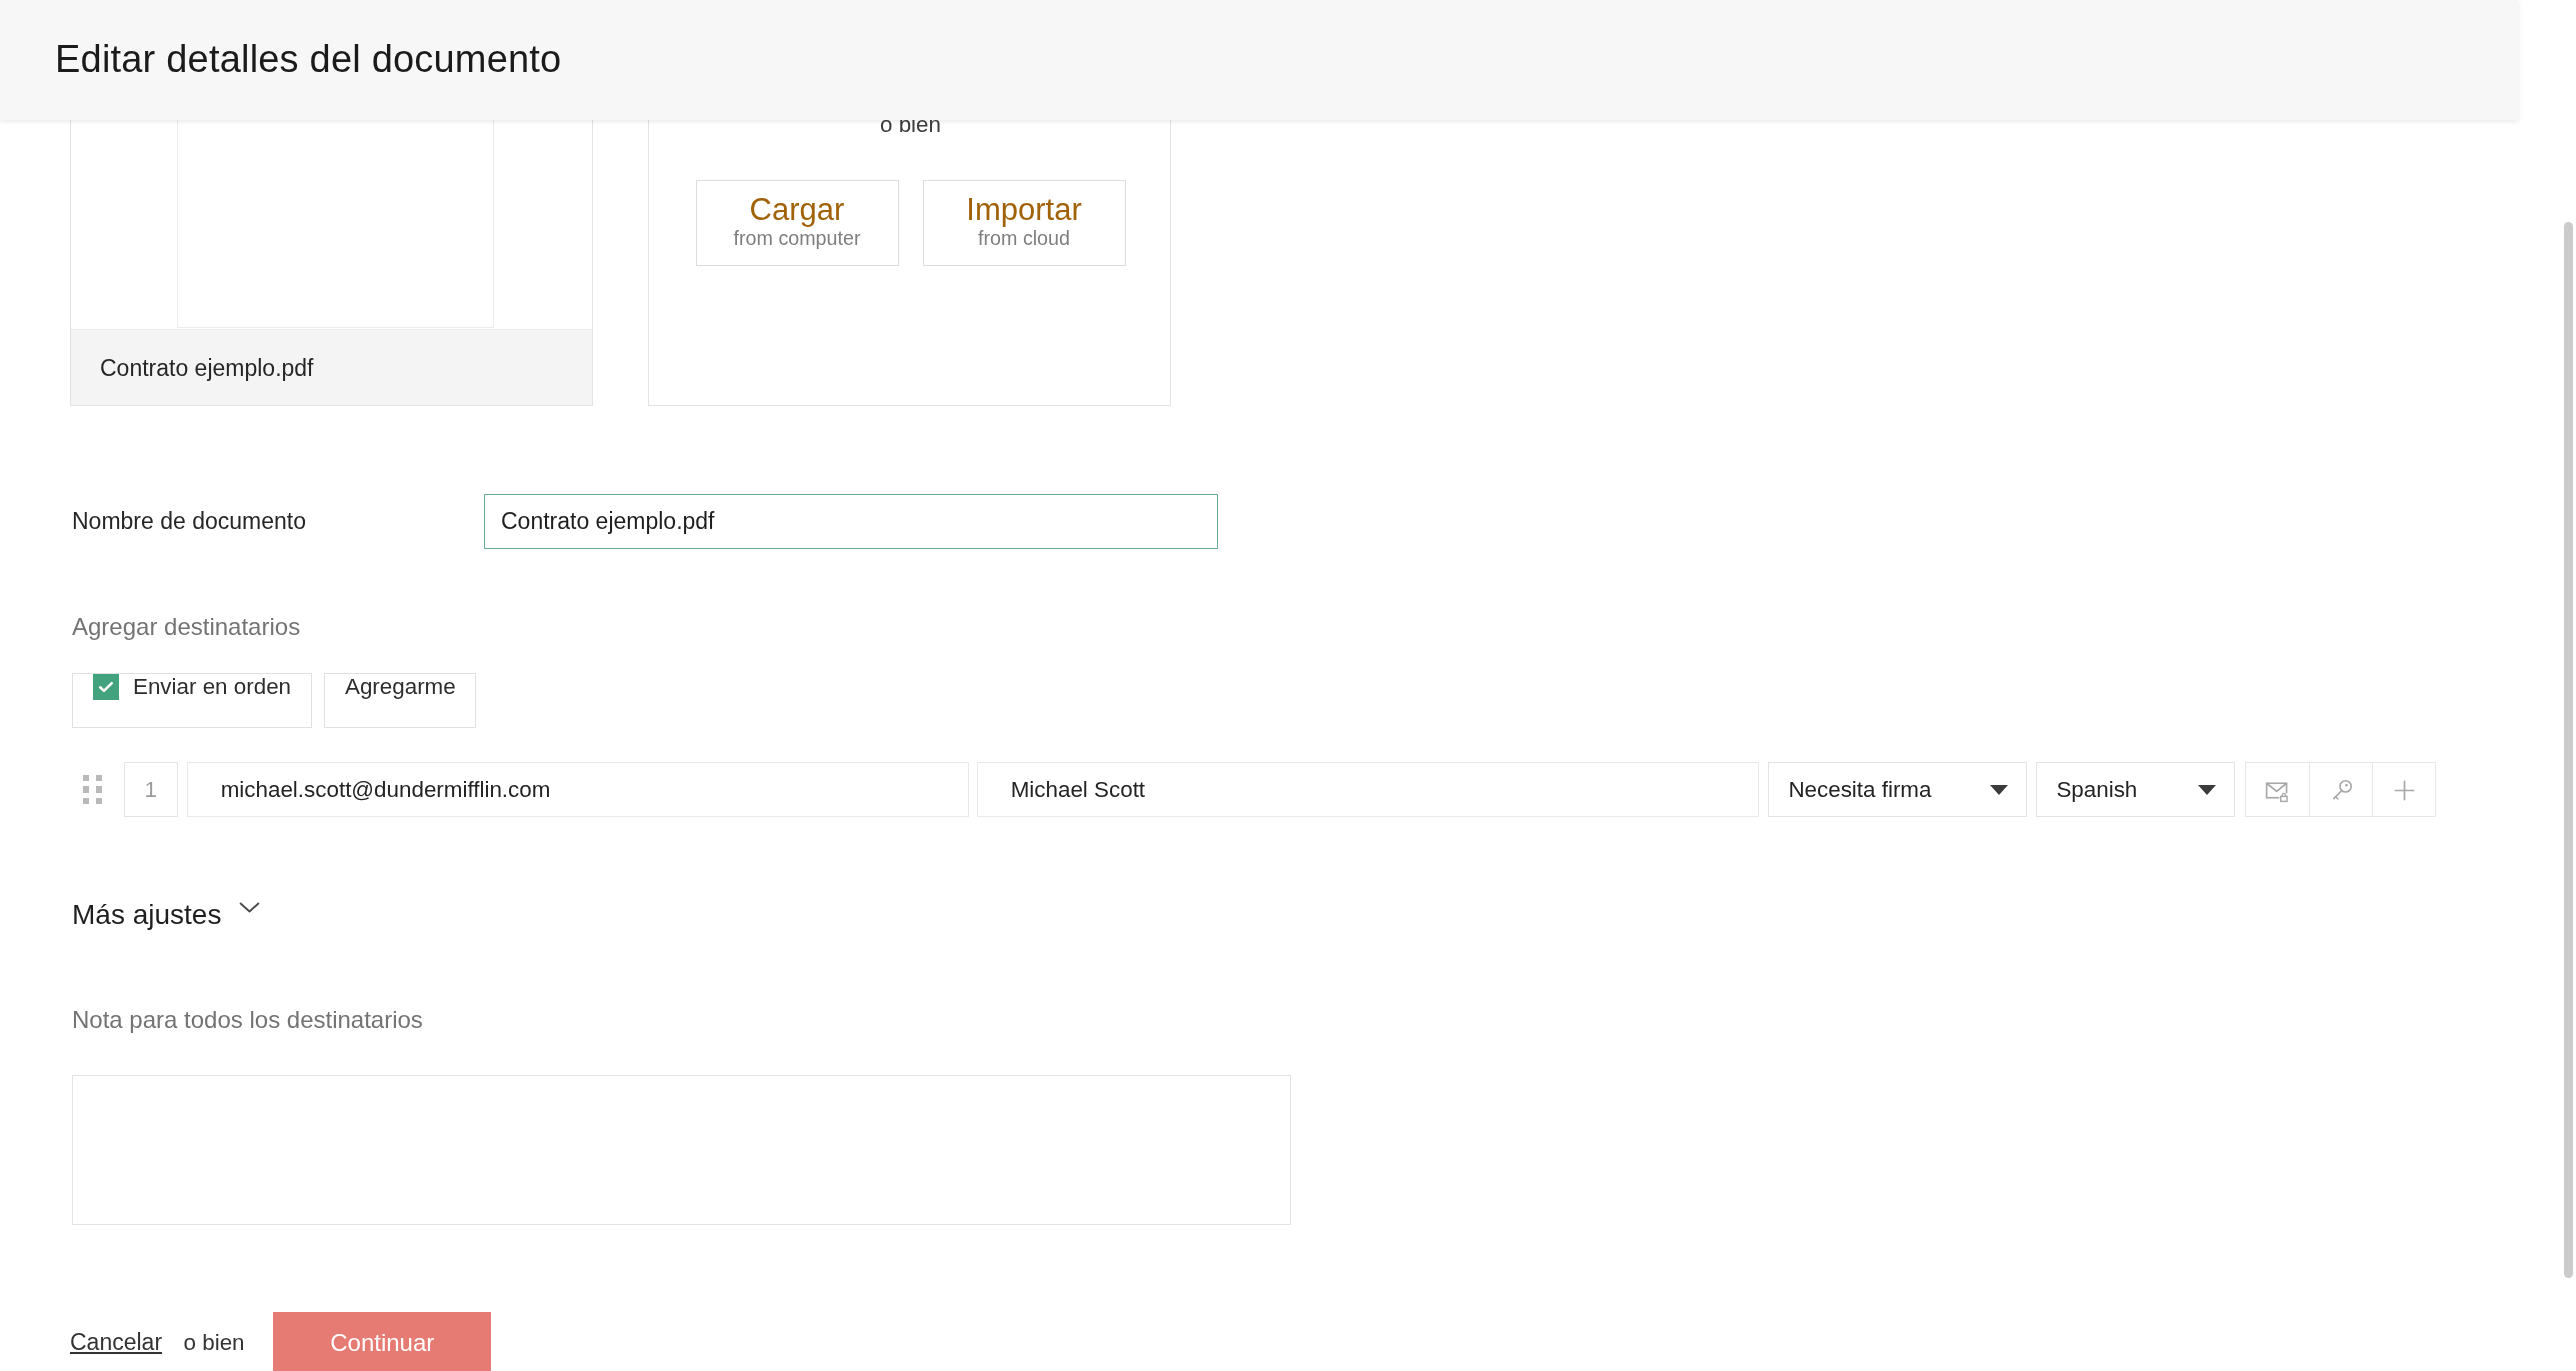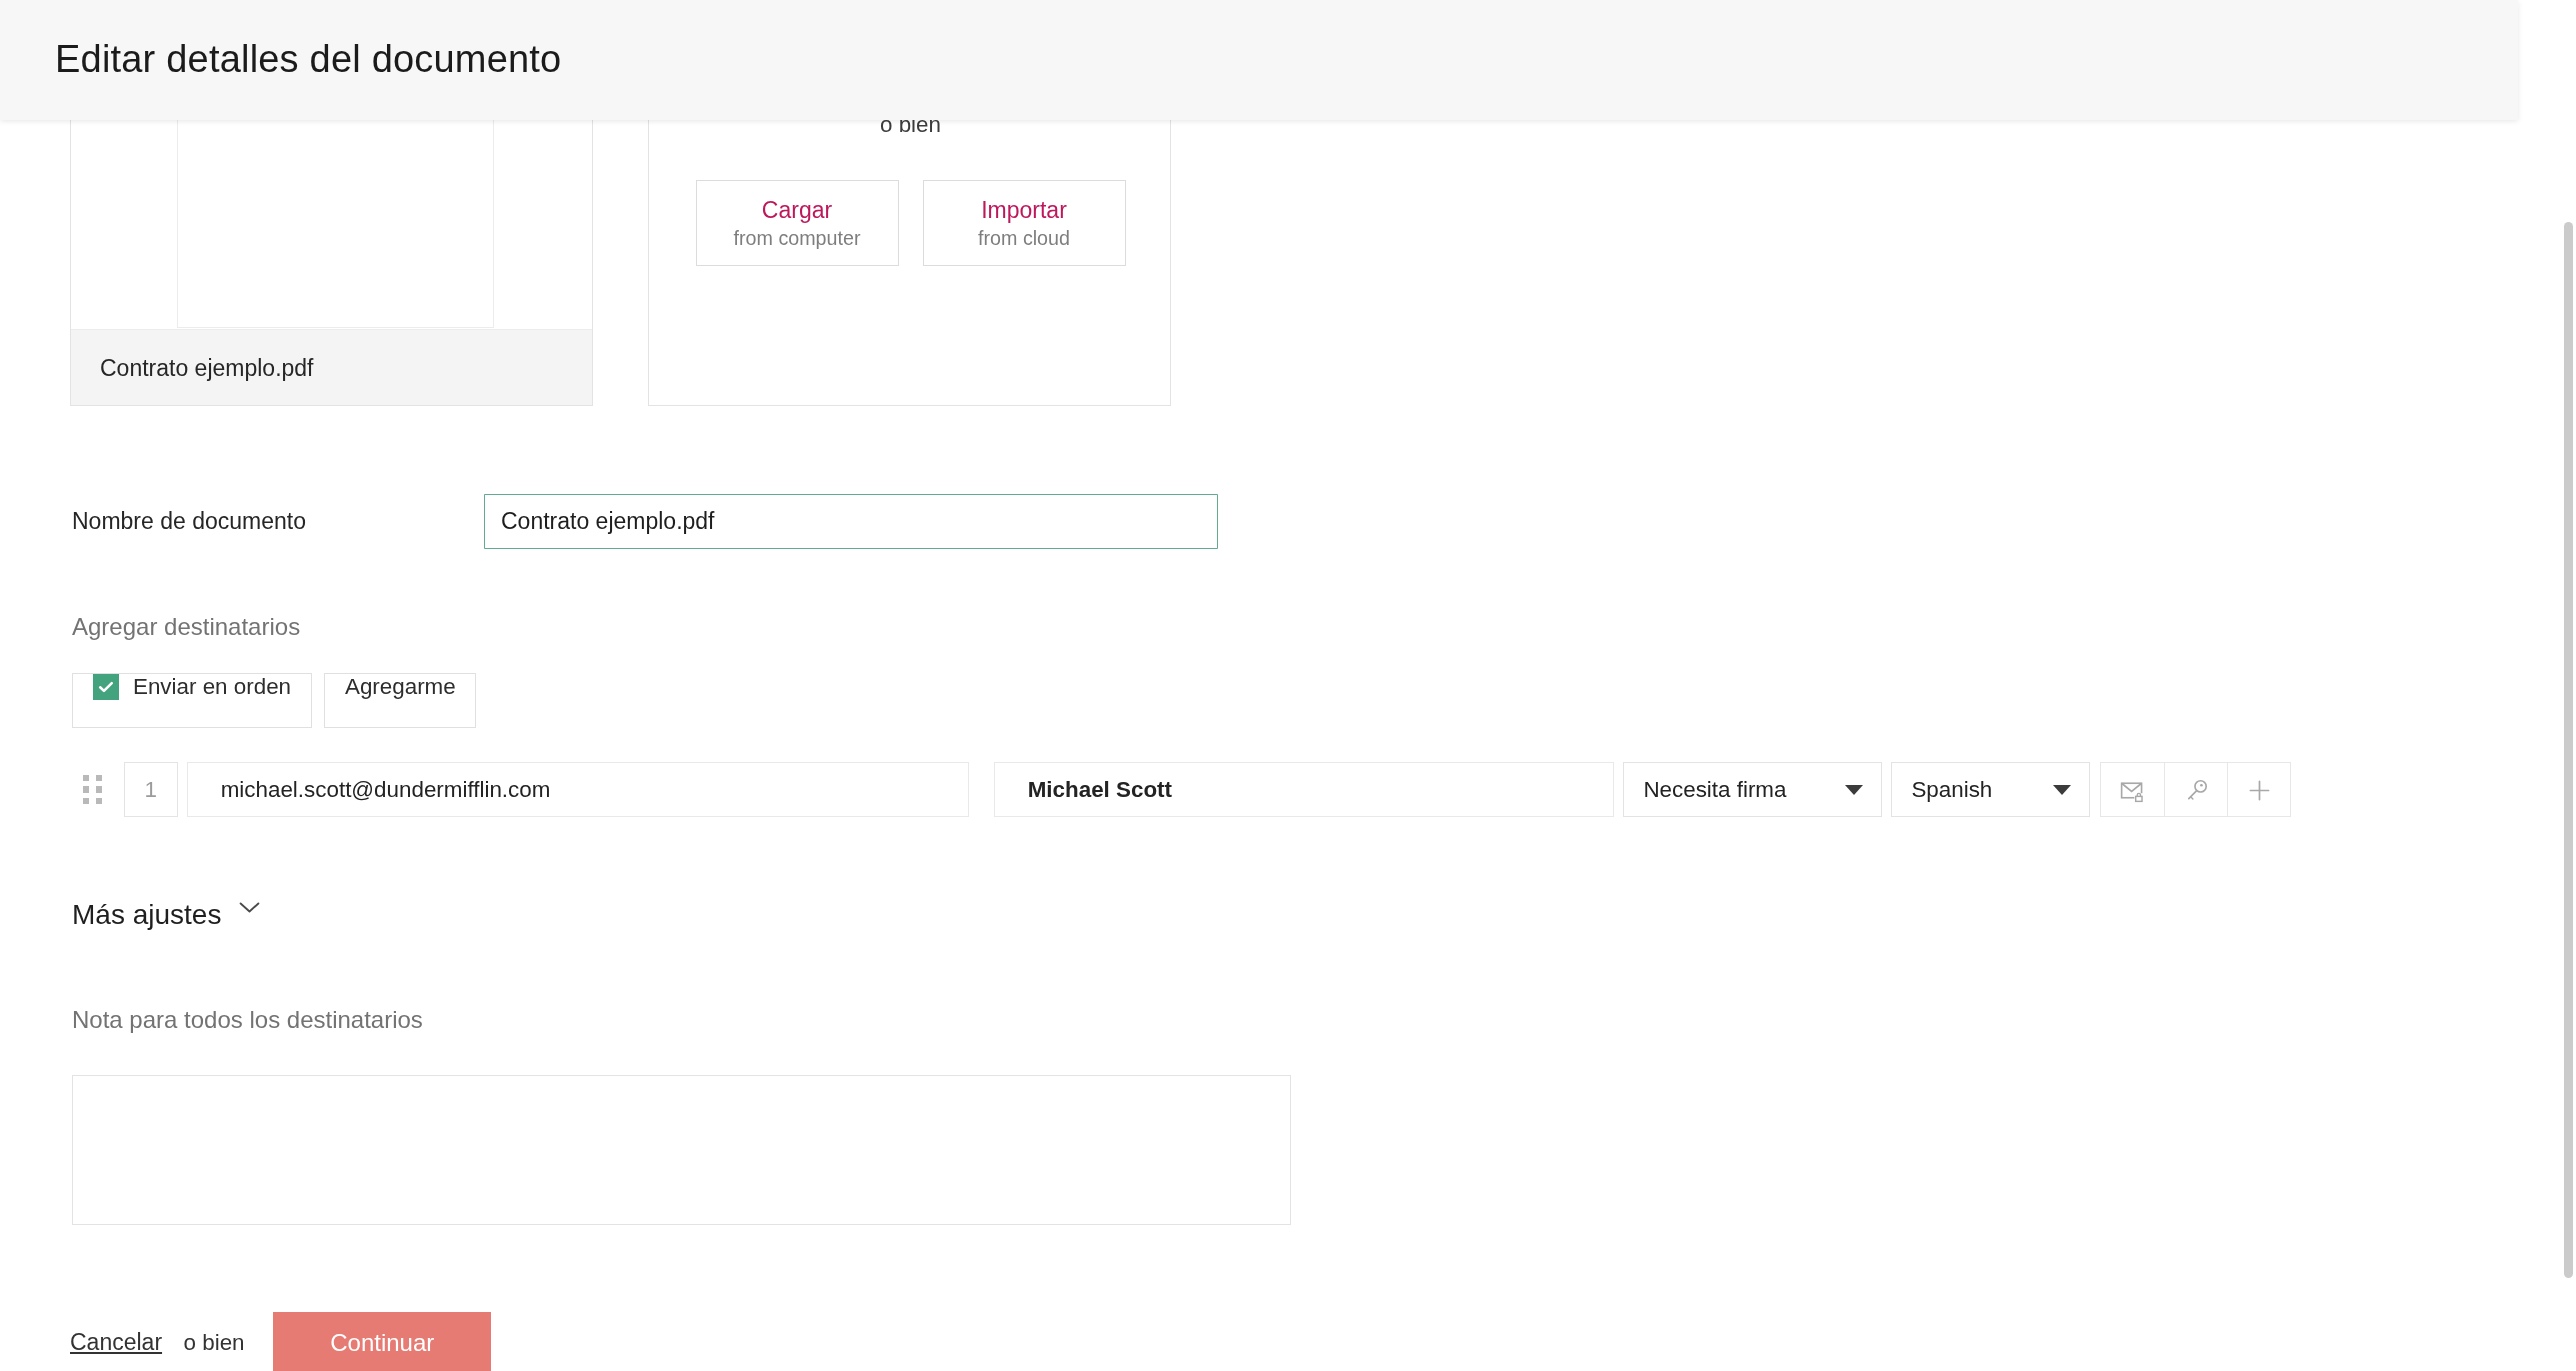--- a/index.html
+++ b/index.html
@@ -148,21 +148,21 @@
     width: 203px;
     height: 86px;
     border: 0.9px solid #dcdcdc;
     background: #ffffff;
     display: flex;
     flex-direction: column;
     align-items: center;
     justify-content: center;
     cursor: pointer;
   }
-  .dz-btn-main { font-size: 23px; color: #be185d; line-height: 30px; }
+  .dz-btn-main { font-size: 31px; color: #a16207; line-height: 30px; }
   .dz-btn-sub  { font-size: 19.7px; color: #7e7e7e; line-height: 27px; }
 
   
   .docname-row {
     position: absolute;
     left: 72px;
     top: 494px;
     display: flex;
     align-items: center;
   }
@@ -251,21 +251,21 @@
     height: 55px;
     border: 0.9px solid #e9e9e9;
     background: #ffffff;
     display: flex; align-items: center;
     padding: 0 33px;
     font-size: 22.4px;
     color: #232323;
     margin-left: 9px;
   }
   .field-email { width: 782px; }
-  .field-name  { width: 620px; margin-left: 25px; font-weight: bold; }
+  .field-name  { width: 782px; margin-left: 8px; }
   .select-box {
     height: 55px;
     border: 0.9px solid #e3e3e3;
     background: #ffffff;
     display: flex; align-items: center; justify-content: space-between;
     padding: 0 18px 0 19.7px;
     font-size: 22.4px;
     color: #232323;
     margin-left: 9px;
     cursor: pointer;

